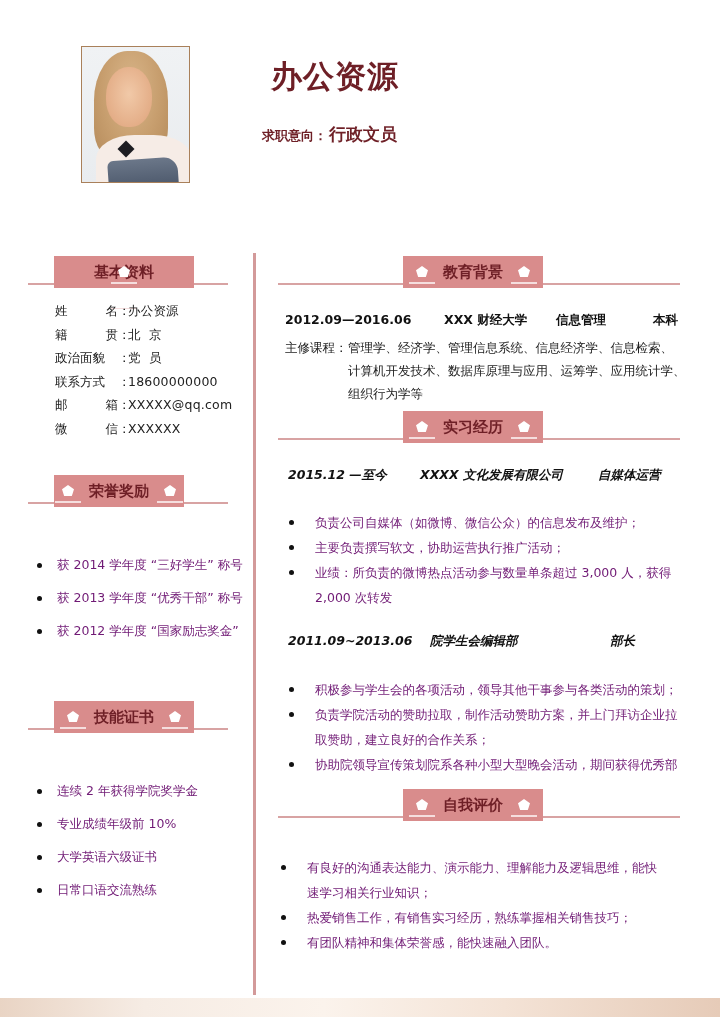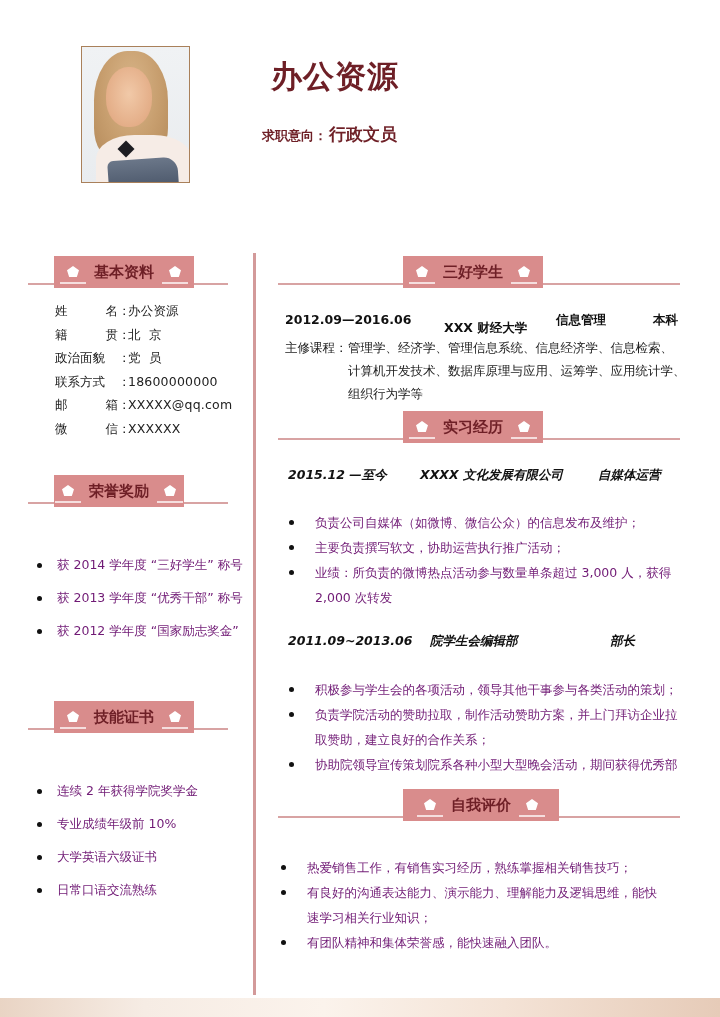--- a/index.html
+++ b/index.html
@@ -127,21 +127,21 @@
 
 <div class="name-title">办公资源</div>
 <div class="job-line">
   <span class="lbl">求职意向：</span><span class="val">行政文员</span>
 </div>
 
 <div class="vdivider"></div>
 
 <div class="sec-header" style="left:28px; top:256px; width:200px;">
   <div class="line" style="left:0; width:200px;"></div>
-  <div class="badge" style="left:26px; width:140px;">
+  <div class="badge" style="left:26px; width:140px;flex-direction:column;">
     <div class="deco">
         <div class="pent"></div>
         <div class="uline"></div>
       </div>
     <span class="title">基本资料</span>
     <div class="deco">
         <div class="pent"></div>
         <div class="uline"></div>
       </div>
   </div>
@@ -239,31 +239,31 @@
   <li><span class="dot"></span><span>日常口语交流熟练</span></li>
 </ul>
 
 <div class="sec-header" style="left:278px; top:256px; width:402px;">
   <div class="line" style="left:0; width:402px;"></div>
   <div class="badge" style="left:125px; width:140px;">
     <div class="deco">
         <div class="pent"></div>
         <div class="uline"></div>
       </div>
-    <span class="title">三好学生</span>
+    <span class="title">教育背景</span>
     <div class="deco">
         <div class="pent"></div>
         <div class="uline"></div>
       </div>
   </div>
 </div>
 
 <div class="edu-head">
   <span style="left:0;">2012.09—2016.06</span>
-  <span style="left:159px;margin-top:8px;">XXX 财经大学</span>
+  <span style="left:159px;">XXX 财经大学</span>
   <span style="left:271px;">信息管理</span>
   <span style="left:368px;">本科</span>
 </div>
 
 <div class="courses">
   <span class="lbl">主修课程：</span>
   <div class="lines">
     <div>管理学、经济学、管理信息系统、信息经济学、信息检索、</div>
     <div>计算机开发技术、数据库原理与应用、运筹学、应用统计学、</div>
     <div>组织行为学等</div>
@@ -302,32 +302,32 @@
   <span style="left:322px;">部长</span>
 </div>
 <ul class="bullets rbullets" style="top:677px;">
   <li><span class="dot"></span><span>积极参与学生会的各项活动，领导其他干事参与各类活动的策划；</span></li>
   <li><span class="dot"></span><span>负责学院活动的赞助拉取，制作活动赞助方案，并上门拜访企业拉</span><br><span>取赞助，建立良好的合作关系；</span></li>
   <li><span class="dot"></span><span>协助院领导宣传策划院系各种小型大型晚会活动，期间获得优秀部</span></li>
 </ul>
 
 <div class="sec-header" style="left:278px; top:789px; width:402px;">
   <div class="line" style="left:0; width:402px;"></div>
-  <div class="badge" style="left:125px; width:156px;">
+  <div class="badge" style="left:125px; width:140px;">
     <div class="deco">
         <div class="pent"></div>
         <div class="uline"></div>
       </div>
     <span class="title">自我评价</span>
     <div class="deco">
         <div class="pent"></div>
         <div class="uline"></div>
       </div>
   </div>
 </div>
 
 <ul class="bullets rbullets" style="top:855px; left:280px;">
+  <li><span class="dot"></span><span>有良好的沟通表达能力、演示能力、理解能力及逻辑思维，能快</span><br><span>速学习相关行业知识；</span></li>
   <li><span class="dot"></span><span>热爱销售工作，有销售实习经历，熟练掌握相关销售技巧；</span></li>
-  <li><span class="dot"></span><span>有良好的沟通表达能力、演示能力、理解能力及逻辑思维，能快</span><br><span>速学习相关行业知识；</span></li>
   <li><span class="dot"></span><span>有团队精神和集体荣誉感，能快速融入团队。</span></li>
 </ul>
 
 <div class="bottom-band"></div>
 
 </body></html>

